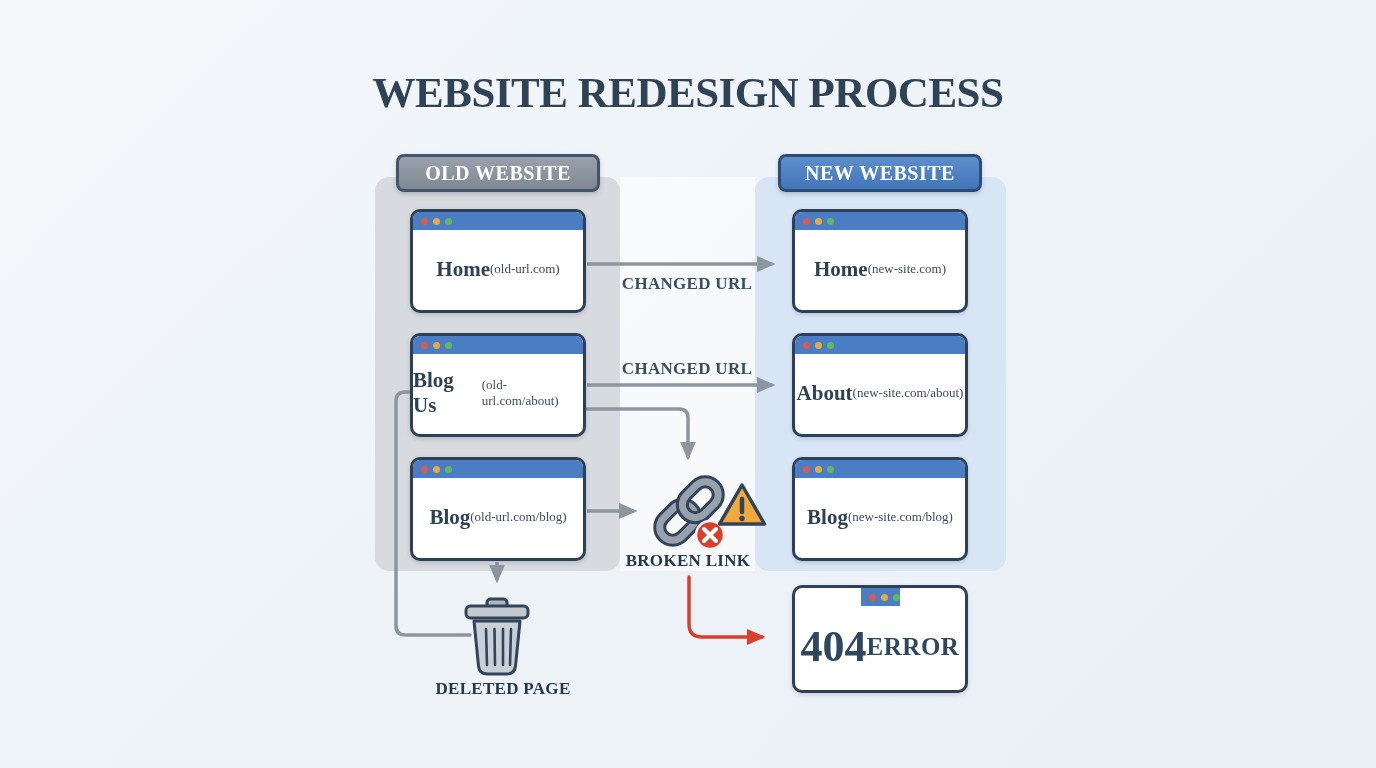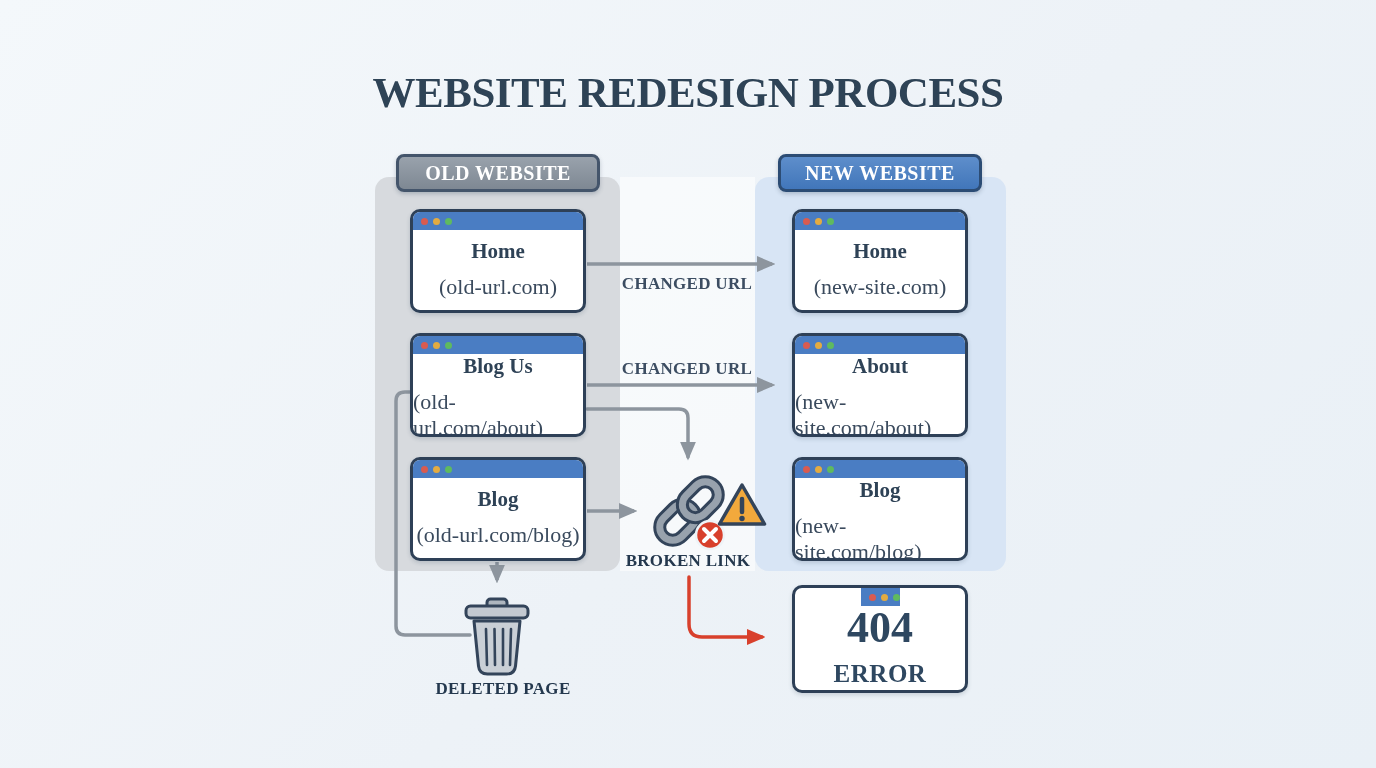--- a/index.html
+++ b/index.html
@@ -68,27 +68,27 @@
     display: flex; align-items: center;
     padding-left: 8px;
     gap: 5px;
   }
   .dot { width: 7px; height: 7px; border-radius: 50%; }
   .dot-red { background: #d95b50; }
   .dot-yellow { background: #e3ab41; }
   .dot-green { background: #5fba5f; }
   .card-body {
     flex: 1;
-    display: flex; flex-direction: column;
+    display: flex; flex-direction: row;
     align-items: center; justify-content: center;
-    gap: 10px;
+    gap: 0;
     padding-bottom: 2px;
   }
   .card-name { font-size: 21px; font-weight: 700; color: #2e4256; }
-  .card-url  { font-size: 22px; color: #3a4a5d; }
+  .card-url  { font-size: 13px; color: #3a4a5d; }
   .err-code  { font-size: 44px; font-weight: 800; color: #2e4760; line-height: 1; }
   .err-label { font-size: 25px; font-weight: 700; color: #2e4760; letter-spacing: 0.5px; }
   
   .c-old-0 { left: 410px; top: 209px; }
   .c-old-1 { left: 410px; top: 333px; }
   .c-old-2 { left: 410px; top: 457px; }
   .c-new-0 { left: 792px; top: 209px; }
   .c-new-1 { left: 792px; top: 333px; }
   .c-new-2 { left: 792px; top: 457px; }
   .c-err   { left: 792px; top: 585px; height: 108px; align-items: center; }

